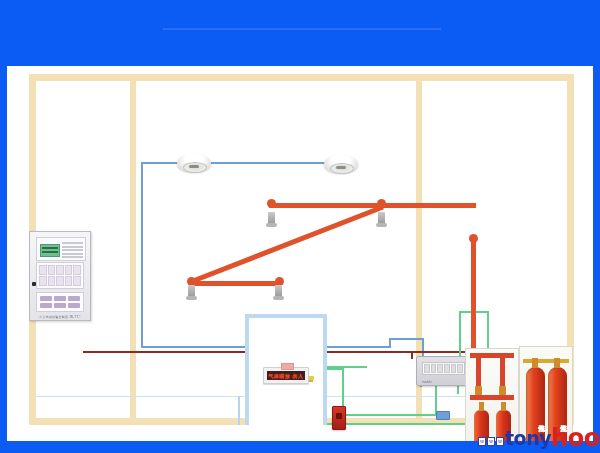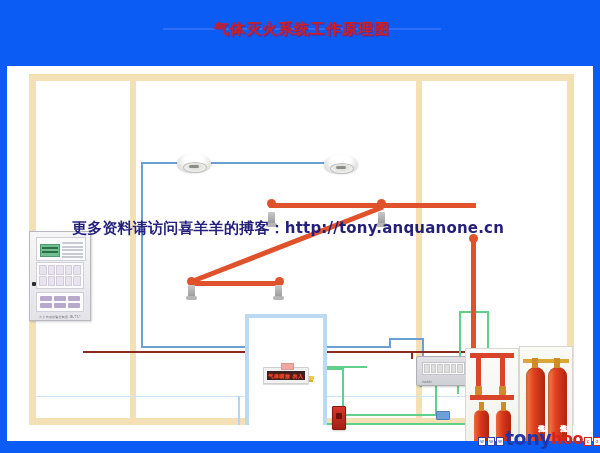--- a/index.html
+++ b/index.html
@@ -304,37 +304,36 @@
     display:block;width:6px;height:7px;background:#ffffff;border:1px solid #2f3fa8;
     font-style:normal;font-size:5px;line-height:7px;text-align:center;color:#2f3fa8;
   }
   .logo .safe{
     font-family:"DejaVu Sans","Liberation Sans",sans-serif;
     font-size:19px;font-weight:bold;color:#2236a8;line-height:19px;
     letter-spacing:-.5px;
   }
   .logo .hoo{
     font-family:"DejaVu Sans","Liberation Sans",sans-serif;
-    font-size:16px;font-weight:bold;color:#d8231c;line-height:19px;
+    font-size:24px;font-weight:bold;color:#d8231c;line-height:19px;
     letter-spacing:-.5px;
   }
   .logo .com{display:flex;gap:1px;margin-left:1px;margin-bottom:2px;}
   .logo .com i{
     display:block;width:6px;height:7px;background:#ffffff;border:1px solid #d8231c;
     font-style:normal;font-size:5px;line-height:7px;text-align:center;color:#d8231c;
   }
 </style>
 </head>
 <body>
 
 <div id="stage">
 
   <div class="title-band">
     <div class="bar"></div>
-    <div class="title-text">气体灭火系统工作原理图</div>
   </div>
 
   <div class="sheet">
 
     <div class="wall frame-top"></div>
     <div class="wall frame-bottom"></div>
     <div class="wall frame-left"></div>
     <div class="wall frame-right"></div>
     <div class="wall part-1"></div>
     <div class="wall part-2"></div>
@@ -486,23 +485,20 @@
       </div>
       <div class="big-cyl bc-2">
         <div class="lbl">混合气体</div>
 
       </div>
 
     </div>
 
   </div>
 
-  <div class="overlay-text">
-    <span>更多资料请访问喜羊羊的搏客：</span><span class="url">http://tony.anquanone.cn</span>
-  </div>
 
   <div class="logo">
     <div class="www">
       <i>w</i>
       <i>w</i>
       <i>w</i>
     </div>
     <span class="safe">tony</span>
       <span class="hoo">hoo</span>
     <div class="com">

